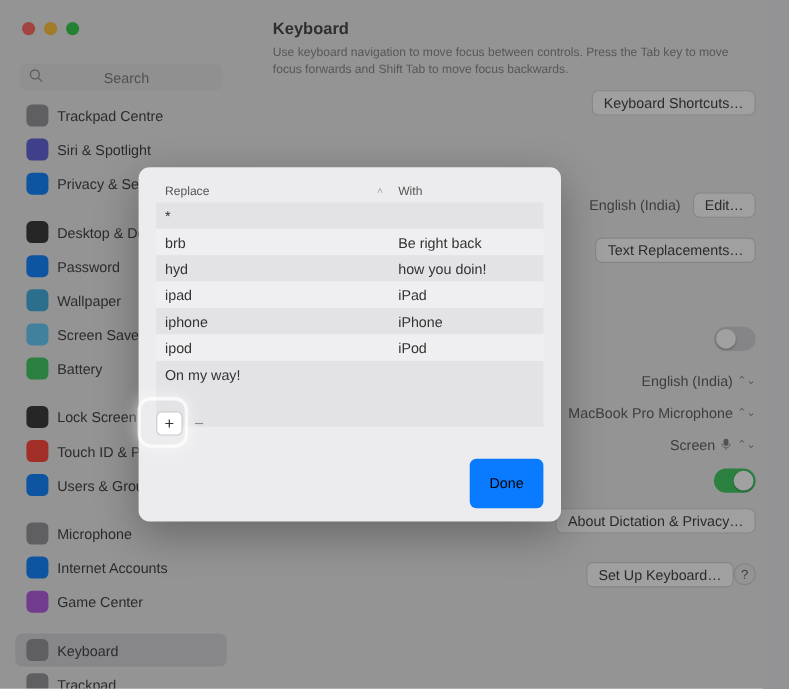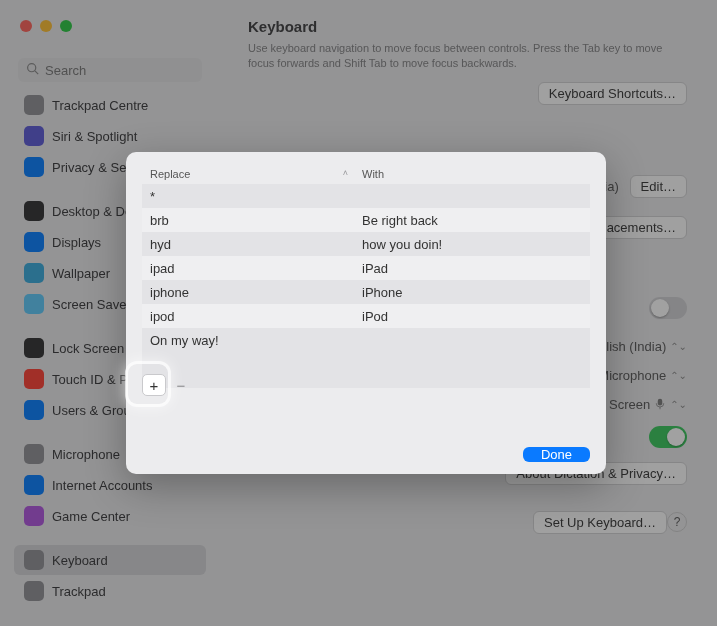--- a/index.html
+++ b/index.html
@@ -31,21 +31,21 @@
     .search {
       display: flex; align-items: center;
       margin: 8px;
       padding: 4px 8px;
       background: #e2e2e4;
       border-radius: 6px;
       color: #858589;
     }
     .search input {
       background: transparent; border: none; outline: none;
-      font-size: 13px; margin-left: 6px; color: #555; width: 140px;
+      font-size: 13px; margin-left: 6px; color: #555; width: 140px; text-align: center;
     }
     .sidebar-item {
       display: flex; align-items: center;
       padding: 5px 10px; margin: 1px 4px;
       border-radius: 6px;
       color: #353537;
       font-size: 13px;
       cursor: default;
     }
     .sidebar-item.selected {
@@ -123,21 +123,21 @@
     
     .dimmer {
       position: absolute; inset: 0;
       background: rgba(30,30,32,0.42);
     }
 
     
     .sheet {
       position: absolute;
       left: 126px; top: 152px;
-      width: 480px; height: 322px;
+      width: 384px; height: 322px;
       background: #ececee;
       border-radius: 10px;
       box-shadow: 0 12px 40px rgba(0,0,0,0.30);
       padding: 16px 16px 14px 16px;
     }
     .table-wrap { position: relative; }
     .thead {
       display: flex; font-size: 11px; font-weight: 500;
       color: #555; padding: 0 8px 4px 8px;
     }
@@ -171,23 +171,23 @@
     }
     .halo {
       position: absolute; left: 2px; top: 212px;
       width: 40px; height: 40px; border-radius: 9px;
       box-shadow: 0 0 0 3px rgba(255,255,255,0.65), 0 0 14px 4px rgba(255,255,255,0.55);
       pointer-events: none;
     }
 
     .done-btn {
       position: absolute; right: 16px; bottom: 12px;
-      background: #0a7aff; color: #ffffff;
+      background: #0a7aff; color: #000000;
       border: none; border-radius: 6px;
-      font-size: 13px; padding: 0 18px;
+      font-size: 13px; padding: 15px 18px;
     }
   </style>
 </head>
 <body>
 
 <div class="traffic-lights">
   <div class="light red"></div>
   <div class="light yellow"></div>
   <div class="light green"></div>
 </div>
@@ -215,29 +215,33 @@
         <span class="side-icon ic-blue"></span>
         <span>Privacy &amp; Security</span>
       </div>
       <div class="sidebar-gap"></div>
       <div class="sidebar-item">
         <span class="side-icon ic-black"></span>
         <span>Desktop &amp; Dock</span>
       </div>
       <div class="sidebar-item">
         <span class="side-icon ic-blue"></span>
-        <span>Displays</span>
+        <span>Password</span>
       </div>
       <div class="sidebar-item">
         <span class="side-icon ic-teal"></span>
         <span>Wallpaper</span>
       </div>
       <div class="sidebar-item">
         <span class="side-icon ic-cyan"></span>
         <span>Screen Saver</span>
+      </div>
+      <div class="sidebar-item">
+        <span class="side-icon ic-green"></span>
+        <span>Battery</span>
       </div>
       <div class="sidebar-gap"></div>
       <div class="sidebar-item">
         <span class="side-icon ic-black"></span>
         <span>Lock Screen</span>
       </div>
       <div class="sidebar-item">
         <span class="side-icon ic-red"></span>
         <span>Touch ID &amp; Password</span>
       </div>

